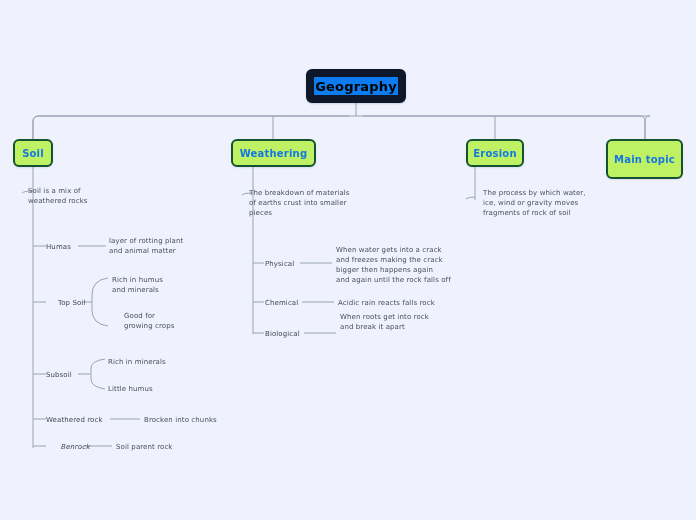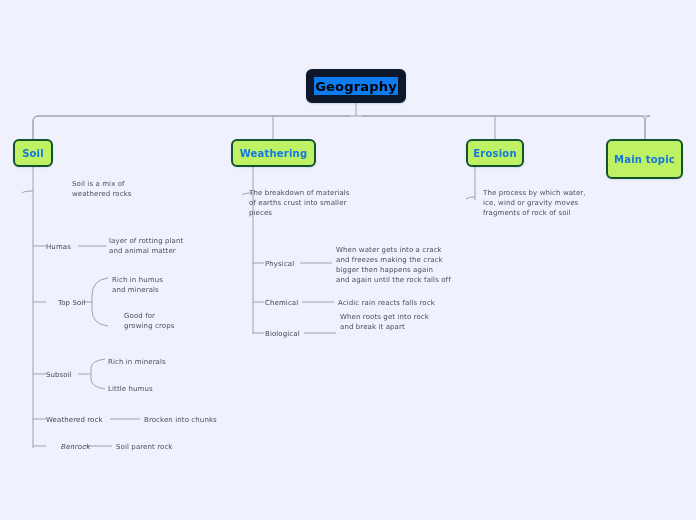--- a/index.html
+++ b/index.html
@@ -109,21 +109,21 @@
   </div>
 
   <div class="node main" style="left:466px;top:139px;width:58px;height:28px;">
     <span>Erosion</span>
   </div>
 
   <div class="node main" style="left:606px;top:139px;width:77px;height:40px;">
     <span>Main topic</span>
   </div>
 
-  <div class="txt" style="left:28px;top:179px;width:120px;margin-left:44px;">Soil is a mix of
+  <div class="txt" style="left:28px;top:186px;width:120px;">Soil is a mix of
 weathered rocks</div>
 
   <div class="txt" style="left:249px;top:188px;width:150px;">The breakdown of materials
 of earths crust into smaller
 pieces</div>
 
   <div class="txt" style="left:483px;top:188px;width:160px;">The process by which water,
 ice, wind or gravity moves
 fragments of rock of soil</div>
 

